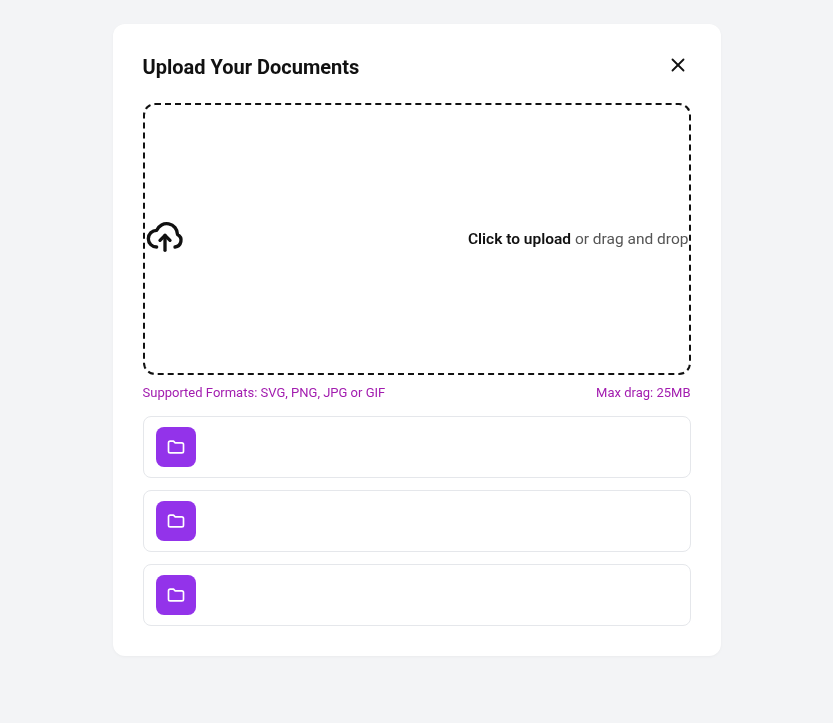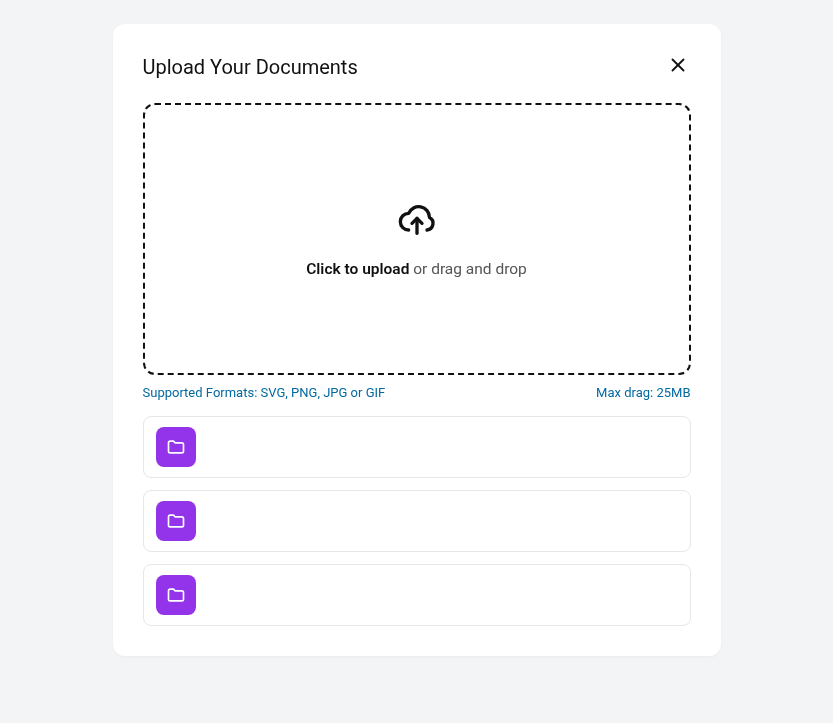--- a/index.html
+++ b/index.html
@@ -25,59 +25,59 @@
       padding: 28px 30px 30px 30px;
     }
     .card-header {
       display: flex;
       justify-content: space-between;
       align-items: center;
       margin-bottom: 22px;
     }
     .card-title {
       font-size: 20px;
-      font-weight: 400;
+      font-weight: 700;
       color: #111;
     }
     .close-btn {
       background: none;
       border: none;
       cursor: pointer;
       padding: 2px;
       display: flex;
       align-items: center;
       justify-content: center;
       color: #111;
     }
     .dropzone {
       border: 2px dashed #111;
       border-radius: 12px;
       height: 272px;
       display: flex;
-      flex-direction: column;
+      flex-direction: row;
       align-items: center;
-      justify-content: center;
+      justify-content: space-between;
       cursor: pointer;
       gap: 16px;
     }
     .dropzone-text {
       font-size: 15.5px;
       color: #555;
     }
     .dropzone-text .bold {
       font-weight: 600;
       color: #111;
     }
     .meta-row {
       display: flex;
       justify-content: space-between;
       margin-top: 10px;
       margin-bottom: 16px;
       font-size: 13px;
-      color: #0369a1;
+      color: #a21caf;
     }
     .file-list {
       display: flex;
       flex-direction: column;
       gap: 12px;
     }
     .file-item {
       border: 1px solid #e5e7eb;
       border-radius: 8px;
       padding: 10px 12px;

